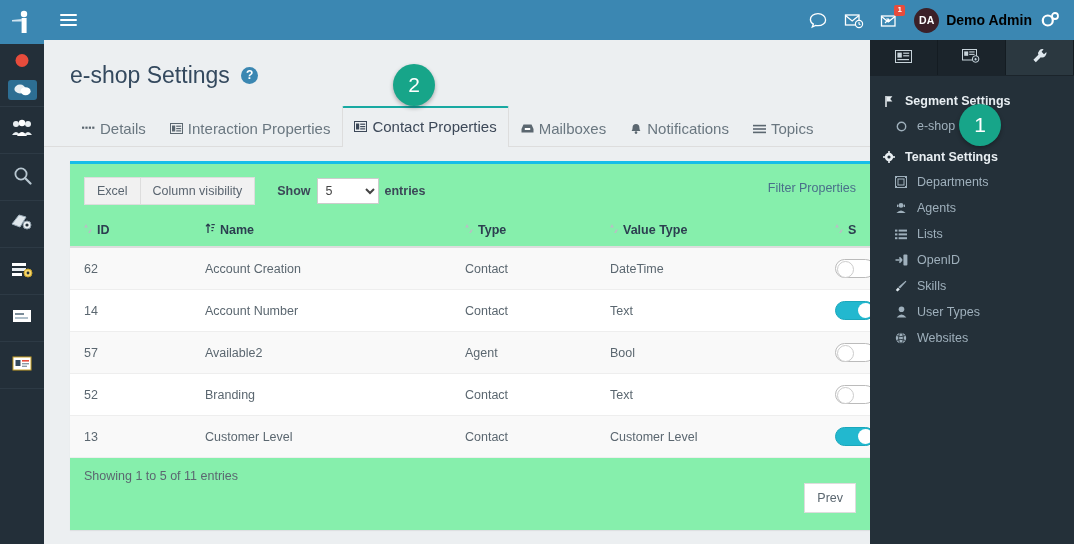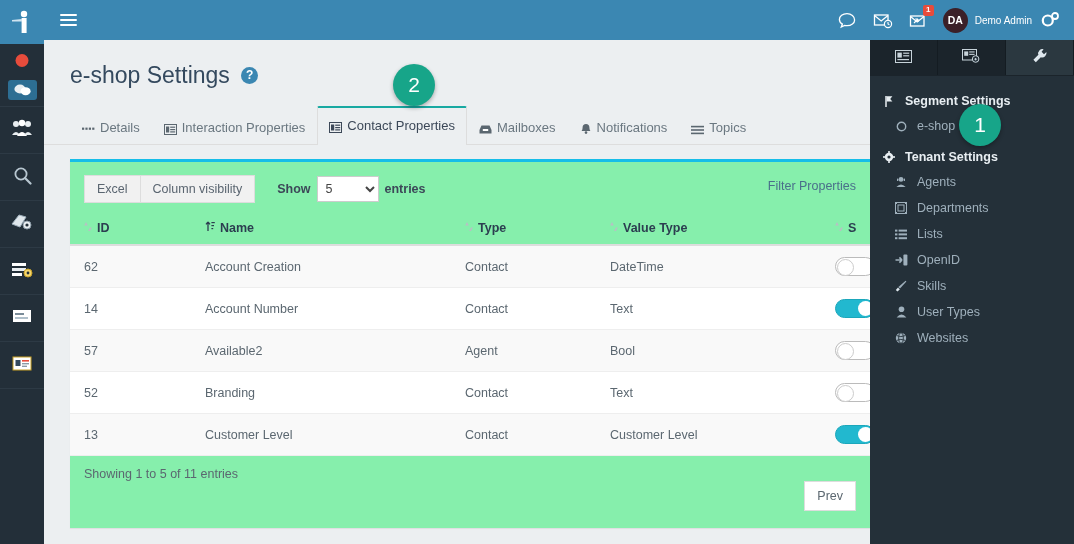--- a/index.html
+++ b/index.html
@@ -61,21 +61,21 @@
     background: #e74c3c; color: #fff; font-size: 8px; line-height: 10px;
     min-width: 11px; height: 11px; border-radius: 2px; text-align: center;
     padding: 0 2px; font-weight: bold;
   }
   .avatar {
     width: 25px; height: 25px; border-radius: 50%; background: #3b2028;
     color: #fff; font-size: 10.5px; font-weight: bold;
     display: flex; align-items: center; justify-content: center;
     margin-left: 6px; margin-right: 7px;
   }
-  .username { color: #ffffff; font-size: 10px; font-weight: normal; white-space: nowrap; }
+  .username { color: #000000; font-size: 14px; font-weight: bold; white-space: nowrap; }
 
   
   .main {
     position: absolute; left: 44px; top: 40px; right: 204px; bottom: 0;
     background: #eceff1; overflow: hidden;
   }
   .page-head {
     padding: 22px 0 0 26px;
   }
   .page-title {
@@ -88,22 +88,22 @@
     color: #fff; font-size: 12px; font-weight: bold; text-align: center;
     line-height: 17px; cursor: pointer;
   }
 
   
   .tabs {
     margin-top: 17px; padding-left: 26px; display: flex; align-items: flex-end;
     border-bottom: 1px solid #ddd; position: relative;
   }
   .tab {
-    display: flex; align-items: flex-end; gap: 5px;
-    padding: 7px 11px 9px 11px; font-size: 13px; color: #6a7780;
+    display: flex; align-items: center; gap: 5px;
+    padding: 7px 11px 9px 11px; font-size: 15px; color: #6a7780;
     cursor: pointer; white-space: nowrap; background: transparent;
     border: 1px solid transparent; border-bottom: none; position: relative;
   }
   .tab.active {
     color: #3c4858; background: #eceff1;
     border-color: #ddd; border-top: 2px solid #18a9a2;
     padding-top: 10px; padding-bottom: 12px; margin-bottom: -1px;
     border-radius: 2px 2px 0 0;
   }
   .tab .ti { display:inline-flex; align-items:center; }
@@ -659,43 +659,43 @@
                 <rect x="9.6" y="5.2" width="2.4" height="1.6"></rect>
             </g>
           </svg>
         </span>
         <span>Tenant Settings</span>
       </div>
 
       <div class="ritem">
         <span class="ricon">
           <svg width="12" height="12" viewBox="0 0 12 12">
-            <circle cx="6" cy="3.4" r="2.4" fill="#9fb0bc"></circle>
-            <path d="M1.4 11 q4.6-5 9.2 0 z" fill="#9fb0bc"></path>
-            <rect x="2" y="2.6" width="1.3" height="2.4" fill="#9fb0bc"></rect>
-            <rect x="8.7" y="2.6" width="1.3" height="2.4" fill="#9fb0bc"></rect>
-          </svg>
-        </span>
-        <span>Agents</span>
-      </div>
-
-      <div class="ritem">
-        <span class="ricon">
-          <svg width="12" height="12" viewBox="0 0 12 12">
             <rect x="0.5" y="0.5" width="11" height="11" fill="none" stroke="#9fb0bc"></rect>
             <rect x="3" y="3" width="6" height="6" fill="none" stroke="#9fb0bc"></rect>
             <g fill="#9fb0bc">
                 <rect x="0" y="0" width="2" height="2"></rect>
                 <rect x="10" y="0" width="2" height="2"></rect>
             <rect x="0" y="10" width="2" height="2"></rect>
                 <rect x="10" y="10" width="2" height="2"></rect>
               </g>
           </svg>
         </span>
         <span>Departments</span>
+      </div>
+
+      <div class="ritem">
+        <span class="ricon">
+          <svg width="12" height="12" viewBox="0 0 12 12">
+            <circle cx="6" cy="3.4" r="2.4" fill="#9fb0bc"></circle>
+            <path d="M1.4 11 q4.6-5 9.2 0 z" fill="#9fb0bc"></path>
+            <rect x="2" y="2.6" width="1.3" height="2.4" fill="#9fb0bc"></rect>
+            <rect x="8.7" y="2.6" width="1.3" height="2.4" fill="#9fb0bc"></rect>
+          </svg>
+        </span>
+        <span>Agents</span>
       </div>
 
       <div class="ritem">
         <span class="ricon">
           <svg width="12" height="11" viewBox="0 0 12 11">
               <g fill="#9fb0bc">
             <rect x="0" y="0.6" width="2.4" height="2"></rect>
                 <rect x="3.6" y="0.6" width="8.4" height="2"></rect>
             <rect x="0" y="4.4" width="2.4" height="2"></rect>
                 <rect x="3.6" y="4.4" width="8.4" height="2"></rect>

